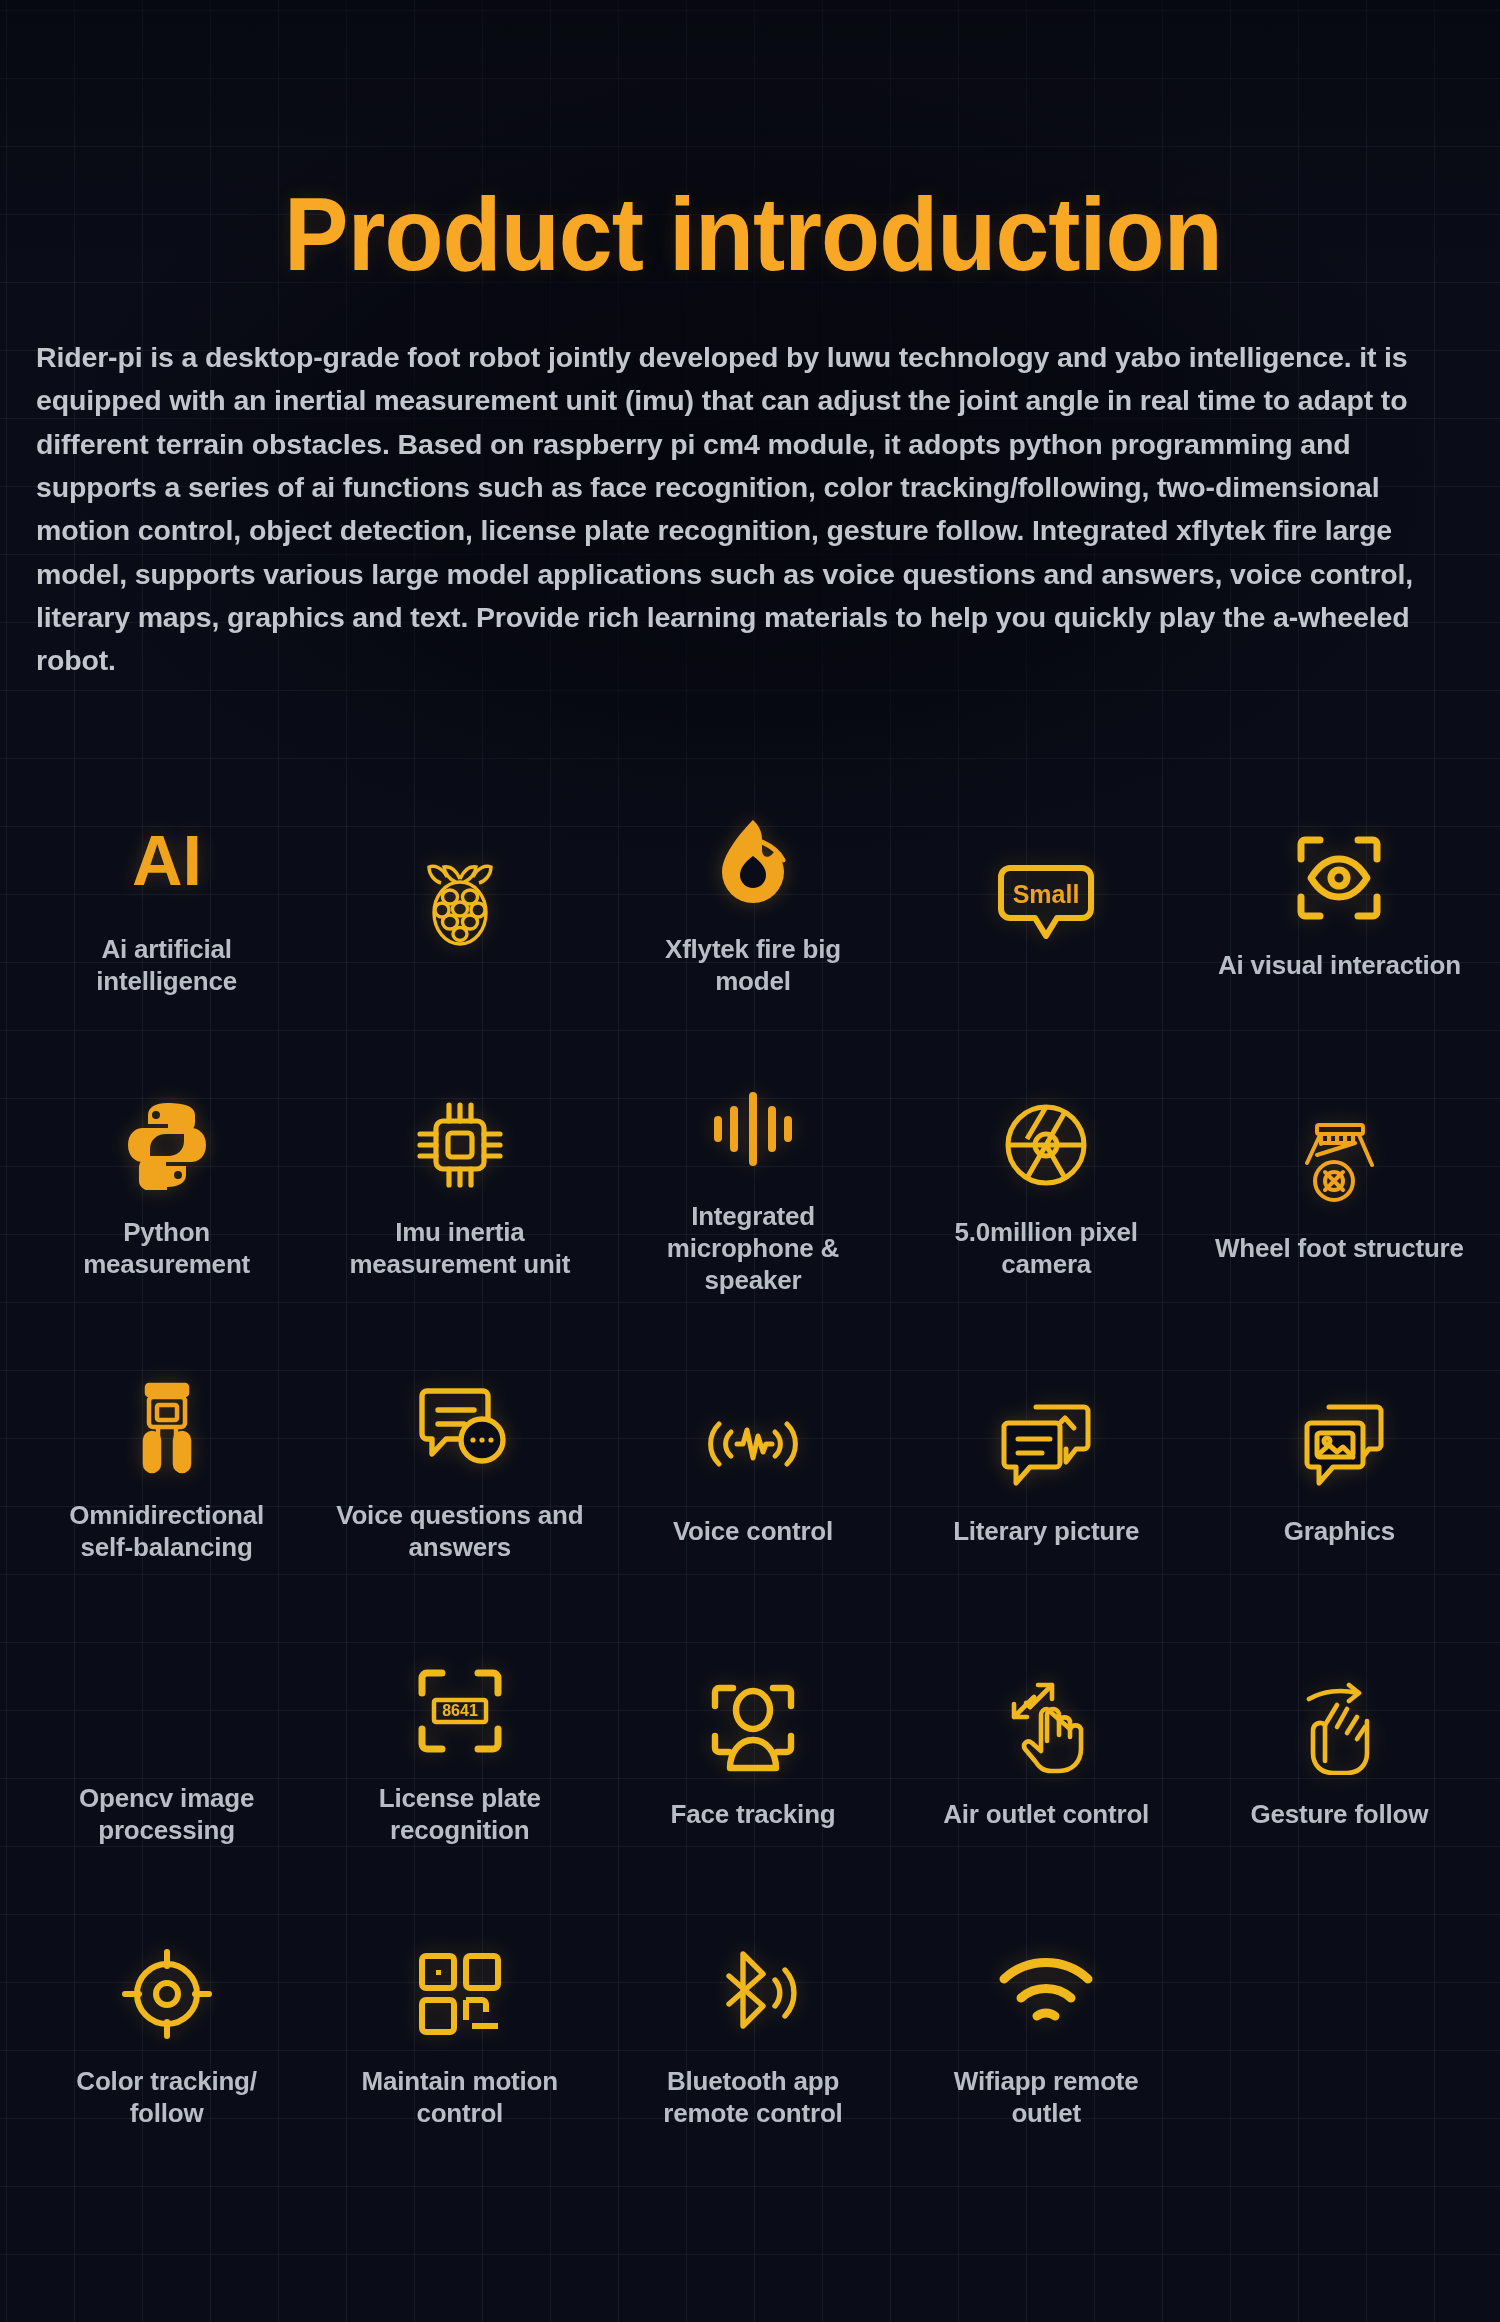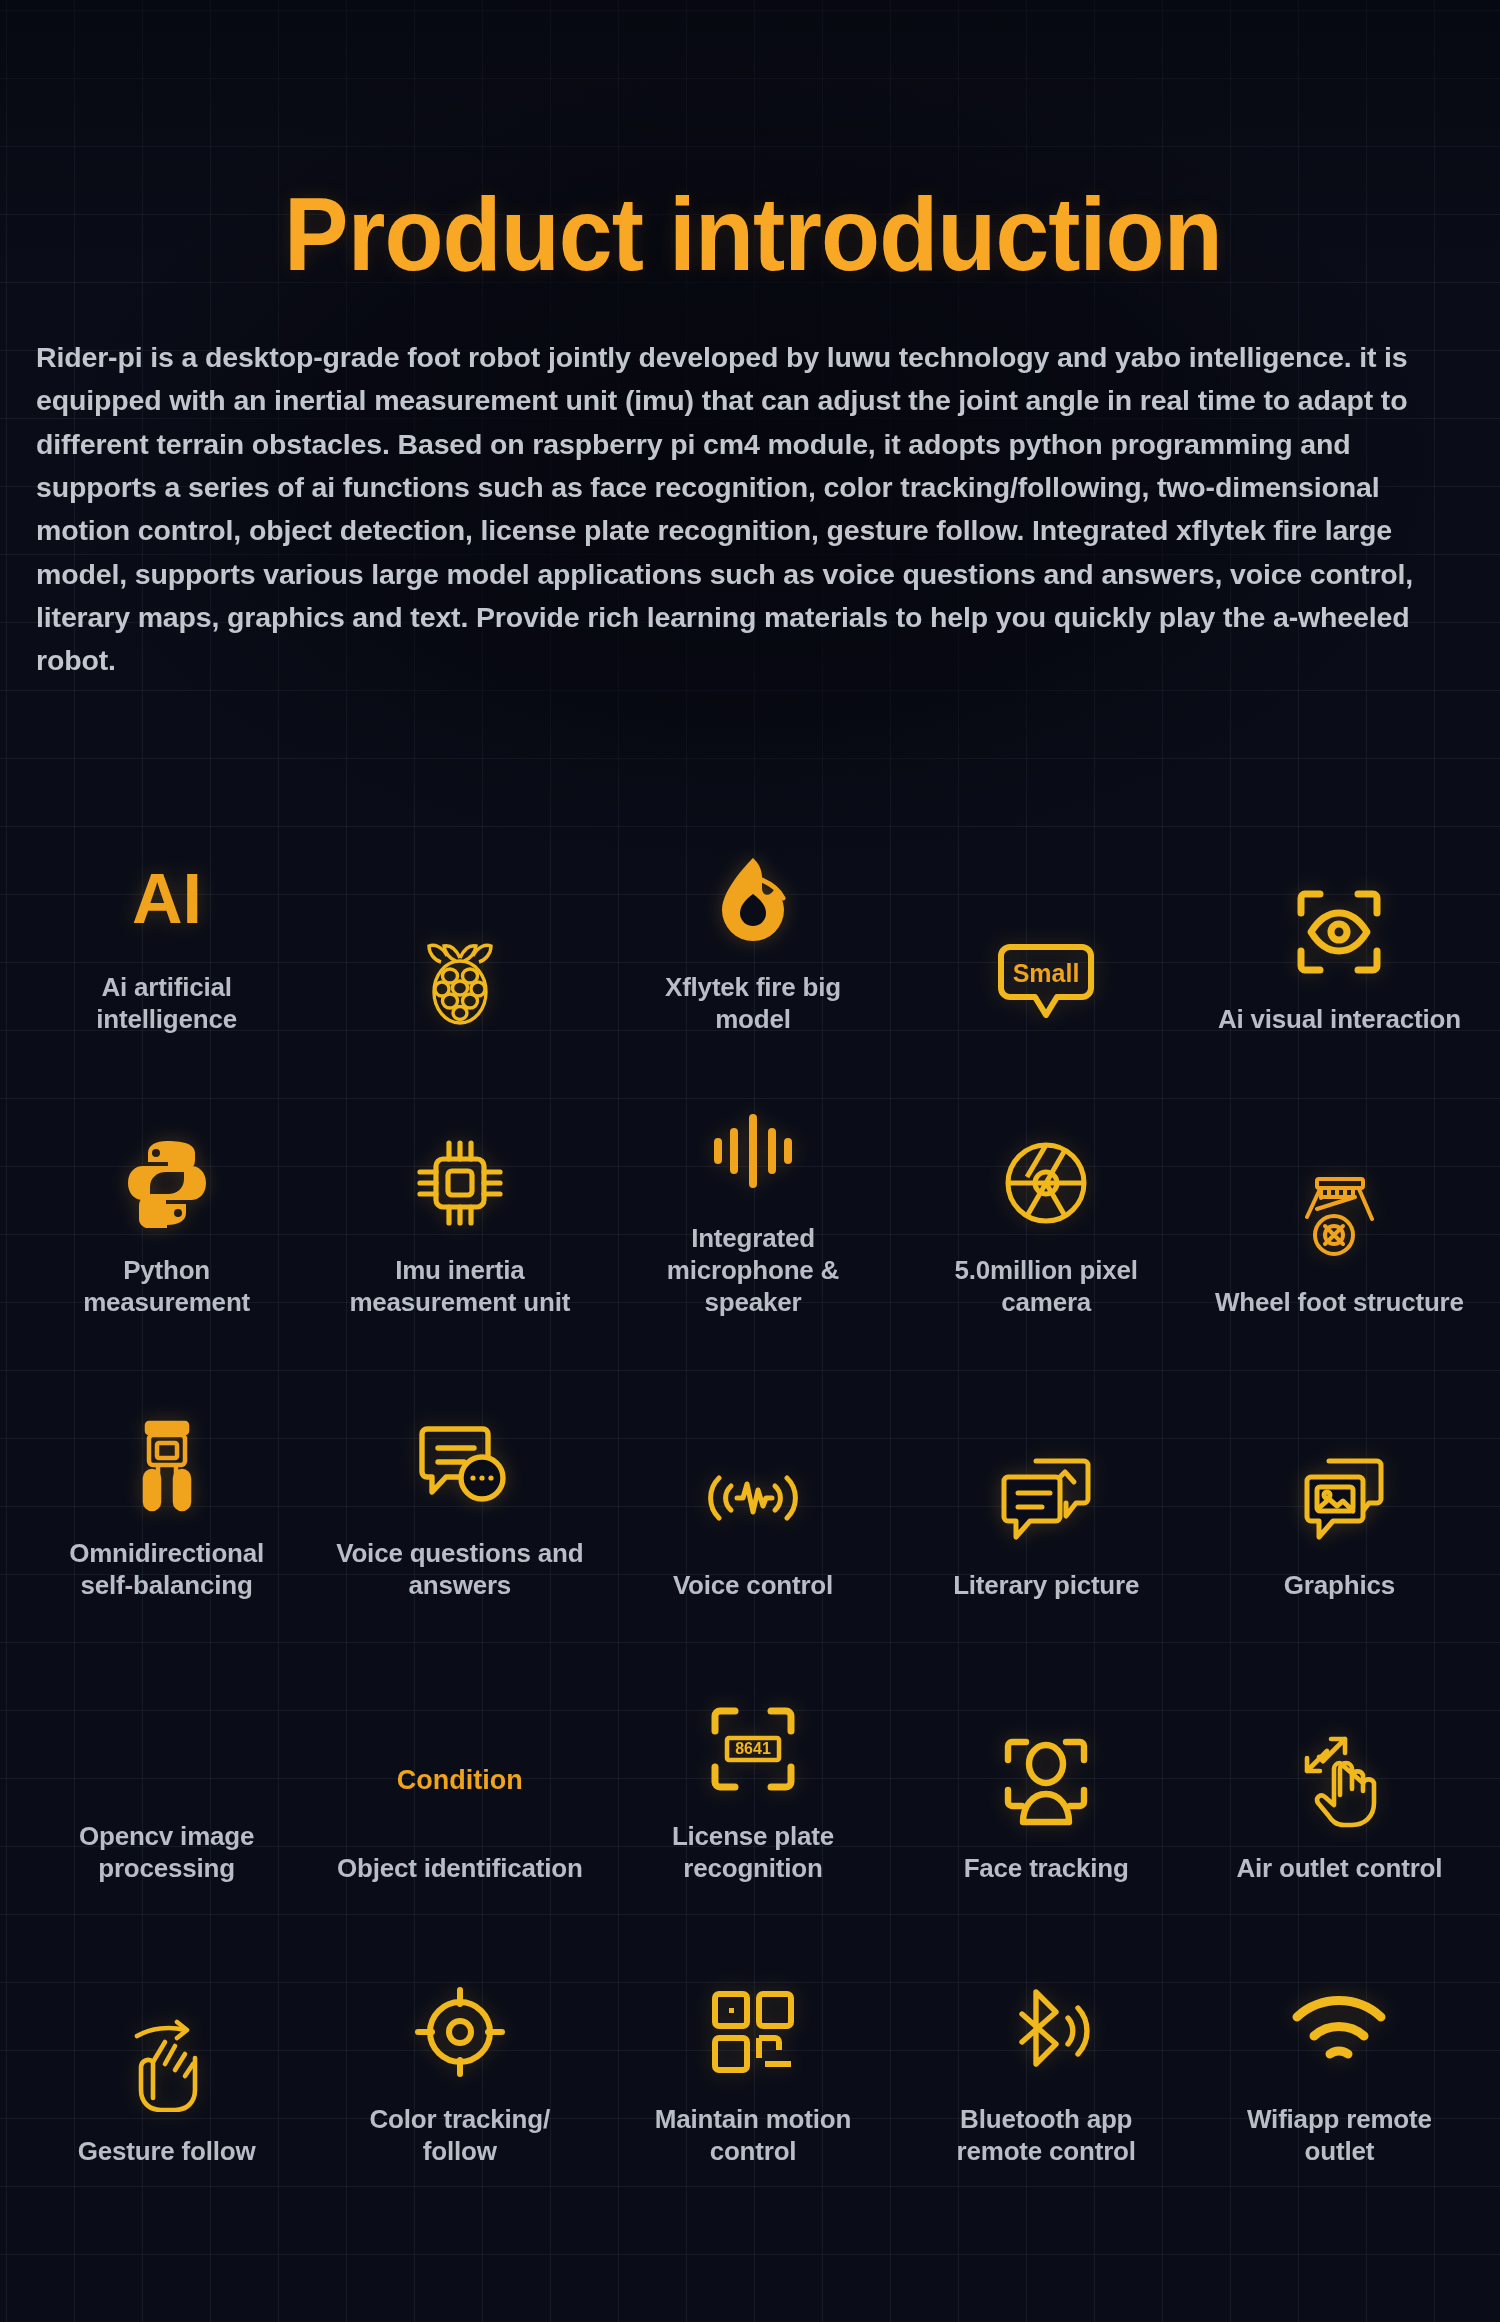--- a/index.html
+++ b/index.html
@@ -61,21 +61,21 @@
     display: grid;
     grid-template-columns: repeat(5, 1fr);
     row-gap: 0px;
     padding: 0 14px;
   }
   .cell {
     height: 283px;
     display: flex;
     flex-direction: column;
     align-items: center;
-    justify-content: flex-end;
+    justify-content: center;
     padding-top: 18px;
   }
   .icon-wrap {
     height: 108px;
     display: flex;
     align-items: center;
     justify-content: center;
   }
   .icon-wrap svg { display: block; filter: drop-shadow(0 0 10px rgba(240,170,40,0.22)); }
   .cell-label {
@@ -293,26 +293,20 @@
         <div class="cell-label">Graphics</div>
       </div>
 
       <div class="cell">
         <div class="icon-wrap">
           <span class="blank-icon"></span>
         </div>
         <div class="cell-label">Opencv image processing</div>
       </div>
 
-      <div class="cell">
-        <div class="icon-wrap">
-          <span class="cond-text">Condition</span>
-        </div>
-        <div class="cell-label">Object identification</div>
-      </div>
 
       <div class="cell">
         <div class="icon-wrap">
           <svg width="92" height="92" viewBox="0 0 92 92" fill="none" stroke="#f0b81c" stroke-width="7" stroke-linecap="round" stroke-linejoin="round">
             <path d="M8 28V13a5 5 0 0 1 5-5h15"></path>
             <path d="M84 28V13a5 5 0 0 0-5-5H64"></path>
             <path d="M8 64v15a5 5 0 0 0 5 5h15"></path>
             <path d="M84 64v15a5 5 0 0 1-5 5H64"></path>
             <rect x="20" y="35" width="52" height="22" rx="2" stroke-width="4.5"></rect>
             <text x="46" y="51" text-anchor="middle" stroke="none" fill="#f0b81c" font-family="Liberation Sans, sans-serif" font-size="16" font-weight="bold">8641</text>

